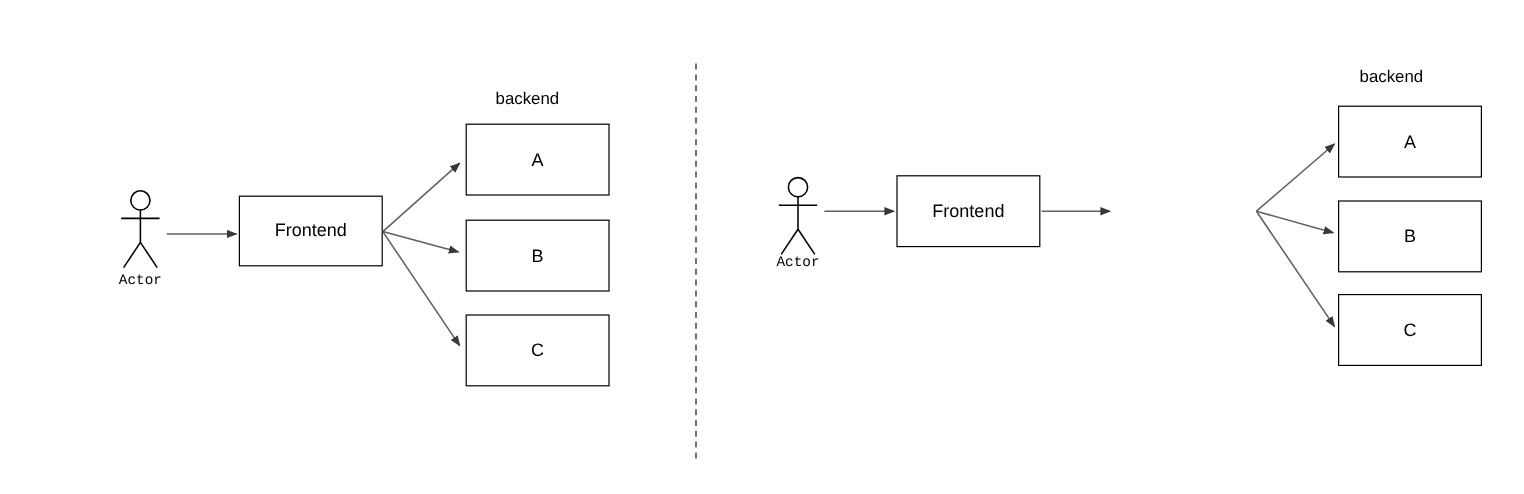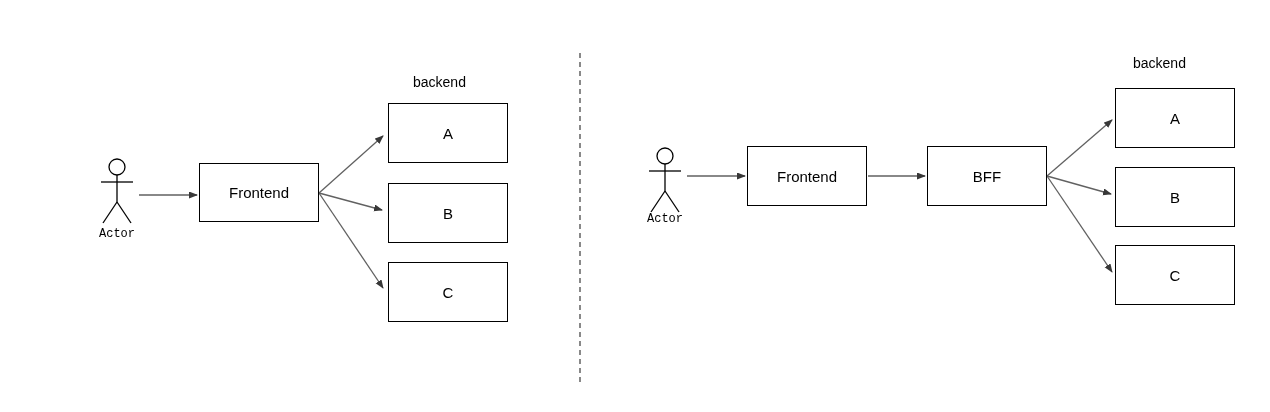--- a/index.html
+++ b/index.html
@@ -112,21 +112,20 @@
   <div class="group-label" style="left:413px; top:74px;">backend</div>
 
   <div class="node" style="left:388px; top:103px;">A</div>
   <div class="node" style="left:388px; top:183px;">B</div>
   <div class="node" style="left:388px; top:262px;">C</div>
 
   <div class="actor-label" style="left:665px; top:212px;">Actor</div>
 
   <div class="node" style="left:747px; top:146px;">Frontend</div>
 
-  <div class="node" style="left:927px; top:146px;">BFF</div>
 
   <div class="group-label" style="left:1133px; top:55px;">backend</div>
 
   <div class="node" style="left:1115px; top:88px;">A</div>
   <div class="node" style="left:1115px; top:167px;">B</div>
   <div class="node" style="left:1115px; top:245px;">C</div>
 
 </div>
 
 </body></html>

